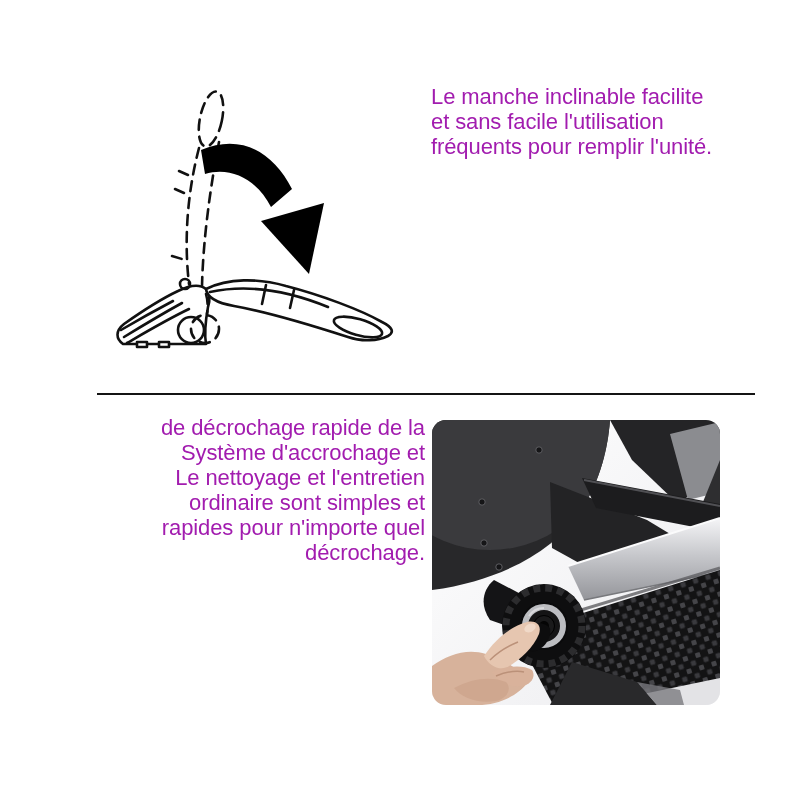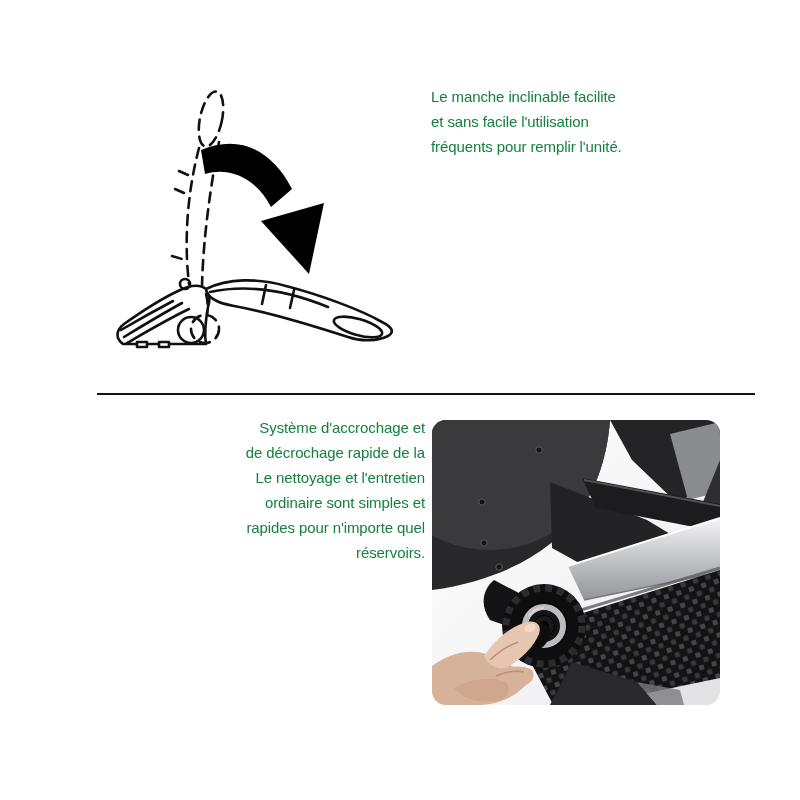--- a/index.html
+++ b/index.html
@@ -1,21 +1,21 @@
 <!DOCTYPE html>
 <html><head>
 <meta charset="utf-8">
 <style>
   html,body{margin:0;padding:0;background:#ffffff;}
   .page{
     position:relative;width:800px;height:800px;background:#ffffff;
     font-family:"Liberation Sans",sans-serif;overflow:hidden;
   }
   .textblock{
-    position:absolute;color:#15803d;font-size:15px;line-height:25px;
+    position:absolute;color:#a21caf;font-size:22px;line-height:25px;
     letter-spacing:-0.1px;
   }
   .textblock .line{white-space:nowrap;}
   #top-text{left:431px;top:84px;width:320px;text-align:left;}
   #bottom-text{right:375px;top:415px;width:330px;text-align:right;}
   .divider{
     position:absolute;left:97px;top:393px;width:658px;height:2px;
     background:#141414;
   }
   #illustration-wrap{position:absolute;left:115px;top:86px;width:280px;height:270px;}
@@ -72,26 +72,26 @@
 
   <div id="top-text" class="textblock">
     <div class="line">Le manche inclinable facilite</div>
     <div class="line">et sans facile l'utilisation</div>
     <div class="line">fréquents pour remplir l'unité.</div>
   </div>
 
   <div class="divider"></div>
 
   <div id="bottom-text" class="textblock">
+    <div class="line">de décrochage rapide de la</div>
     <div class="line">Système d'accrochage et</div>
-    <div class="line">de décrochage rapide de la</div>
     <div class="line">Le nettoyage et l'entretien</div>
     <div class="line">ordinaire sont simples et</div>
     <div class="line">rapides pour n'importe quel</div>
-    <div class="line">réservoirs.</div>
+    <div class="line">décrochage.</div>
   </div>
 
   <div id="photo-wrap">
     <svg width="288" height="285" viewBox="0 0 288 285" xmlns="http://www.w3.org/2000/svg">
       <defs>
         <linearGradient id="pbg" x1="0" y1="0" x2="1" y2="1">
           <stop offset="0" stop-color="#ffffff"></stop>
           <stop offset="1" stop-color="#ececef"></stop>
         </linearGradient>
         <linearGradient id="silv" x1="0" y1="0" x2="0" y2="1">

